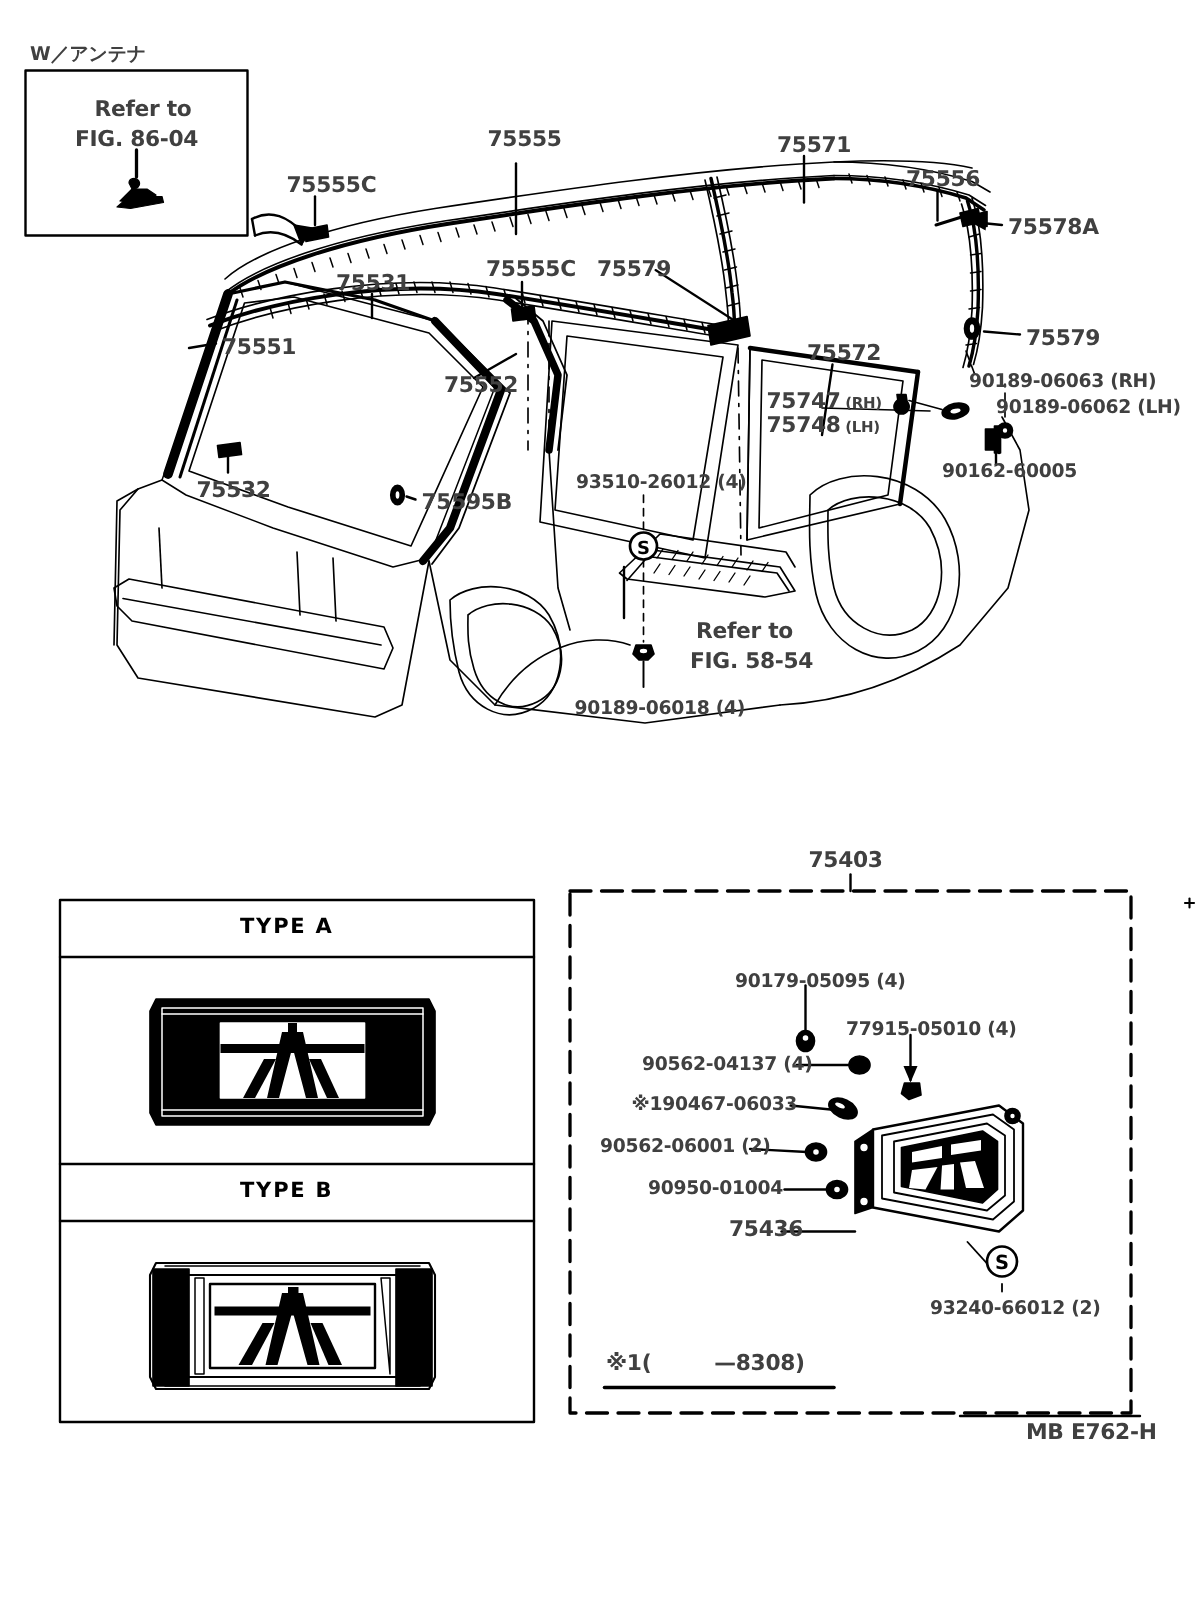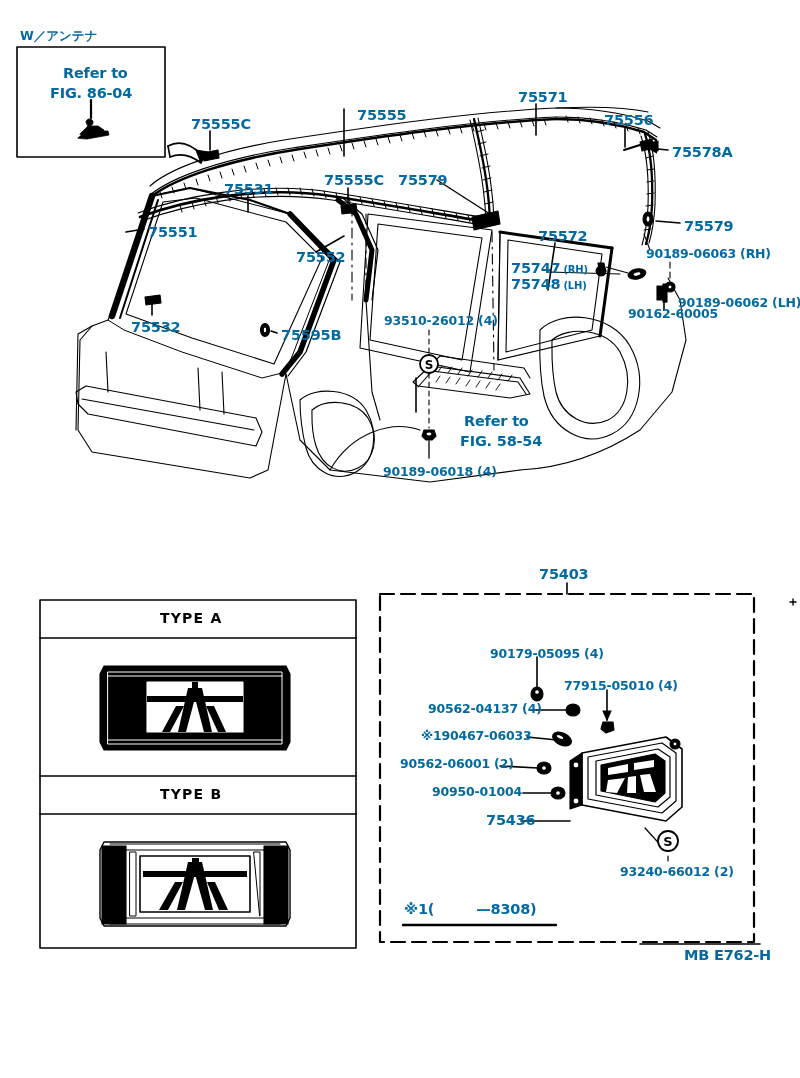--- a/index.html
+++ b/index.html
@@ -20,21 +20,21 @@
   }
   svg.layer {
     position: absolute; left: 0; top: 0;
     width: 800px; height: 1078px;
     pointer-events: none;
   }
   .lbl {
     position: absolute;
     font-family: "DejaVu Sans", "Liberation Sans", sans-serif;
     font-weight: bold;
-    color: #0369a1;
+    color: #404040;
     white-space: nowrap;
     line-height: 1.02;
     letter-spacing: -0.2px;
   }
   .s15 { font-size: 14.5px; }
   .s13 { font-size: 12.5px; }
   .sub { font-size: 10px; }
   .type-title {
     position: absolute;
     font-weight: bold;
@@ -415,33 +415,33 @@
       <path d="M790,602 L796,602" stroke-width="1.4"></path>
       <path d="M793,599 L793,605" stroke-width="1.4"></path>
     </g>
   </svg>
 
   <div class="lbl jp" style="left:20px; top:30px;">W／アンテナ</div>
   <div class="lbl s15" style="left:63px; top:66px;">Refer to</div>
   <div class="lbl s15" style="left:50px; top:86px;">FIG. 86-04</div>
 
   <div class="lbl s15" style="left:191px; top:117px;">75555C</div>
-  <div class="lbl s15" style="left:325px; top:108px;margin-left:32px;">75555</div>
+  <div class="lbl s15" style="left:325px; top:86px;">75555</div>
   <div class="lbl s15" style="left:518px; top:90px;">75571</div>
   <div class="lbl s15" style="left:604px; top:113px;">75556</div>
   <div class="lbl s15" style="left:672px; top:145px;">75578A</div>
   <div class="lbl s15" style="left:224px; top:182px;">75531</div>
   <div class="lbl s15" style="left:324px; top:173px;">75555C</div>
   <div class="lbl s15" style="left:398px; top:173px;">75579</div>
   <div class="lbl s15" style="left:684px; top:219px;">75579</div>
   <div class="lbl s15" style="left:148px; top:225px;">75551</div>
   <div class="lbl s15" style="left:538px; top:229px;">75572</div>
   <div class="lbl s15" style="left:296px; top:250px;">75552</div>
   <div class="lbl s13" style="left:646px; top:248px;">90189-06063 (RH)</div>
-  <div class="lbl s13" style="left:678px; top:265px;margin-top:32px;">90189-06062 (LH)</div>
+  <div class="lbl s13" style="left:664px; top:265px;">90189-06062 (LH)</div>
 
   <div class="lbl s15" style="left:511px; top:261px;">
     <span>75747</span><span class="sub" style="margin-left:3px;">(RH)</span>
   </div>
   <div class="lbl s15" style="left:511px; top:277px;">
     <span>75748</span><span class="sub" style="margin-left:3px;">(LH)</span>
   </div>
 
   <div class="lbl s15" style="left:131px; top:320px;">75532</div>
   <div class="lbl s15" style="left:281px; top:328px;">75595B</div>

